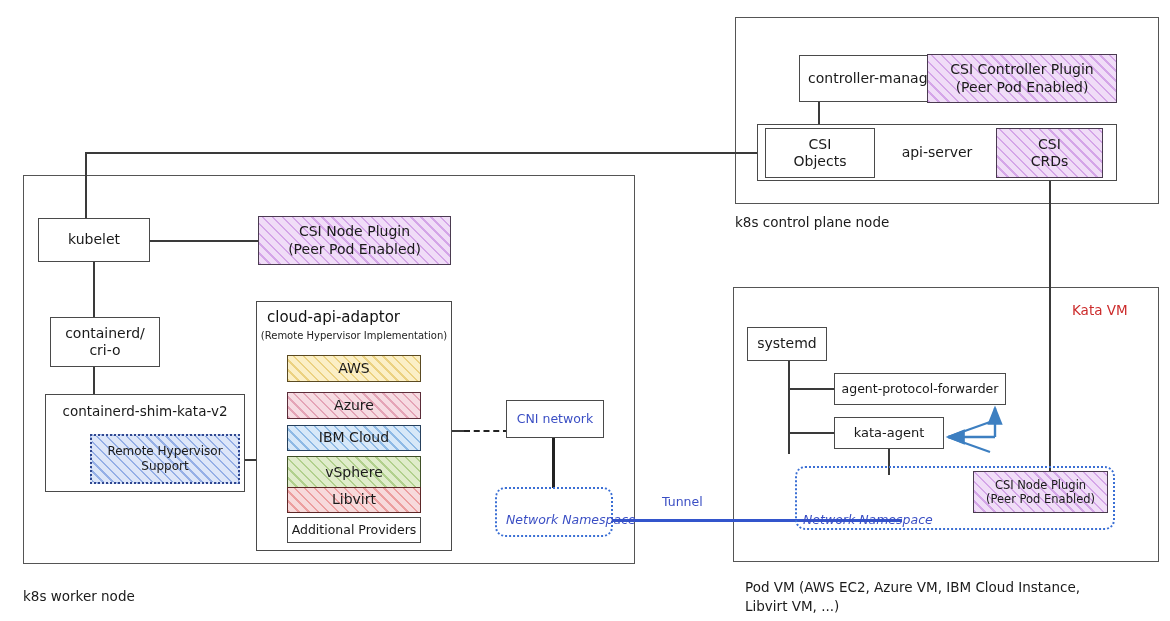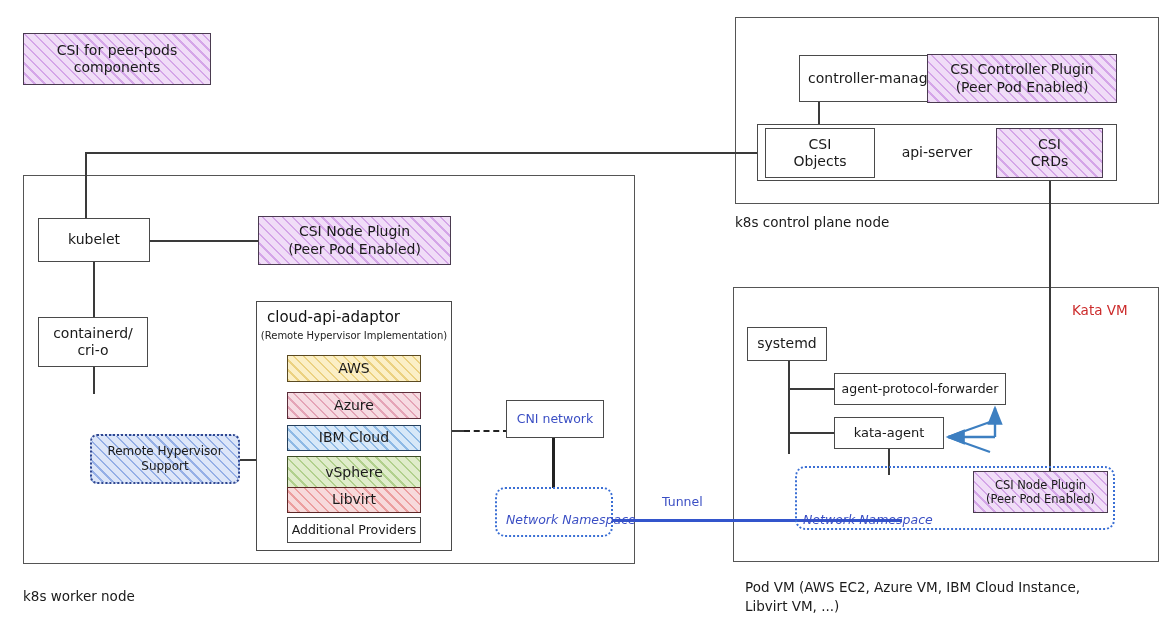--- a/index.html
+++ b/index.html
@@ -103,21 +103,20 @@
       rgba(190,120,220,0.55) 0px, rgba(190,120,220,0.55) 1.6px,
       rgba(255,255,255,0) 1.6px, rgba(255,255,255,0) 7px);
     border-color: #4a3b50;
   }
   .hatch-blue {
     background-color: #dde6f8;
     background-image: repeating-linear-gradient(45deg,
       rgba(90,130,215,0.55) 0px, rgba(90,130,215,0.55) 1.6px,
       rgba(255,255,255,0) 1.6px, rgba(255,255,255,0) 7px);
     border-color: #2c3c66;
-    border-radius: 7px;
   }
   .hatch-yellow {
     background-color: #fbefc6;
     background-image: repeating-linear-gradient(45deg,
       rgba(220,180,60,0.5) 0px, rgba(220,180,60,0.5) 1.6px,
       rgba(255,255,255,0) 1.6px, rgba(255,255,255,0) 7px);
     border-color: #5a4a22;
   }
   .hatch-pink {
     background-color: #f6dbe2;
@@ -170,24 +169,20 @@
     width: 1170px; height: 621px;
     pointer-events: none;
     z-index: 4;
   }
 </style>
 </head>
 <body>
 
 <div id="canvas">
 
-  <div class="box hatch-purple two-line" style="left:23px; top:33px; width:188px; height:52px;">
-    <span>CSI for peer-pods</span>
-    <span>components</span>
-  </div>
 
   <div class="outer" style="left:735px; top:17px; width:424px; height:187px;"></div>
 
   <div class="box plain" style="left:799px; top:55px; width:152px; height:47px;">
     <span>controller-manager</span>
   </div>
 
   <div class="box hatch-purple two-line" style="left:927px; top:54px; width:190px; height:49px;">
     <span>CSI Controller Plugin</span>
     <span>(Peer Pod Enabled)</span>
@@ -222,27 +217,30 @@
     <span>kubelet</span>
   </div>
 
   <div class="box hatch-purple two-line" style="left:258px; top:216px; width:193px; height:49px;">
     <span>CSI Node Plugin</span>
     <span>(Peer Pod Enabled)</span>
   </div>
 
   <div class="line line-h" style="left:150px; top:240px; width:108px;"></div>
 
-  <div class="box plain two-line" style="left:38px; top:317px; width:110px; height:50px;">
+  <div class="box plain two-line" style="left:50px; top:317px; width:110px; height:50px;">
     <span>containerd/</span>
     <span>cri-o</span>
   </div>
 
   <div class="line line-v" style="left:93px; top:262px; height:55px;"></div>
 
+  <div class="box plain" style="left:45px; top:394px; width:200px; height:98px; align-items:flex-start; justify-content:center; padding-top:8px;">
+    <span style="font-size:13.5px;">containerd-shim-kata-v2</span>
+  </div>
 
   <div class="box hatch-blue two-line dotted-border" style="left:90px; top:434px; width:150px; height:50px; z-index:8; font-size:12px;">
     <span>Remote Hypervisor</span>
     <span>Support</span>
   </div>
 
   <div class="line line-v" style="left:93px; top:367px; height:27px;"></div>
 
   <div class="line line-h" style="left:240px; top:459px; width:16px;"></div>
 

